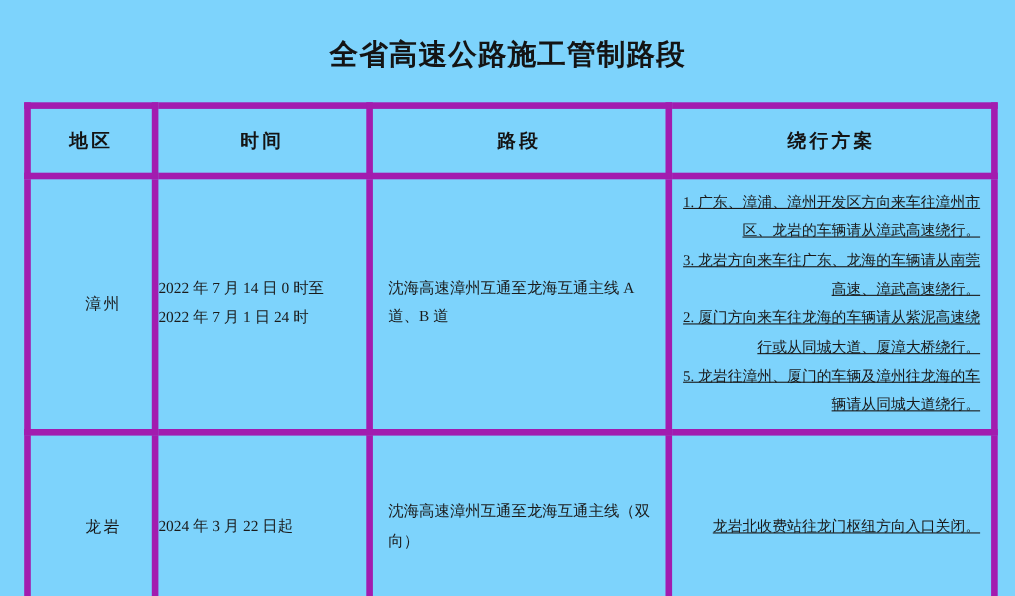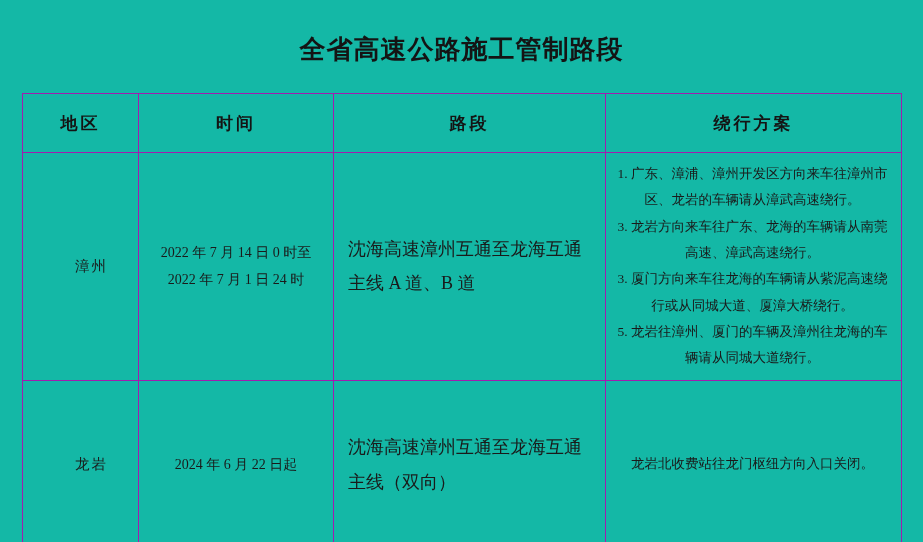--- a/index.html
+++ b/index.html
@@ -11,21 +11,21 @@
     width: 923px;
     height: 542px;
     font-family: "Liberation Serif", "DejaVu Serif", serif;
     color: #1a1a1a;
     overflow: hidden;
   }
   .page {
     position: relative;
     width: 923px;
     height: 542px;
-    background: #14b8a6;
+    background: #7dd3fc;
     box-sizing: border-box;
   }
   .doc-title {
     text-align: center;
     font-size: 26px;
     font-weight: bold;
     letter-spacing: 1px;
     padding-top: 32px;
     padding-bottom: 26px;
     color: #141414;
@@ -35,21 +35,21 @@
     padding: 0 22px;
   }
   table.control-table {
     width: 879px;
     border-collapse: collapse;
     table-layout: fixed;
     border: 1px solid #9a9a9a;
   }
   table.control-table th,
   table.control-table td {
-    border: 1px solid #a21caf;
+    border: 6px solid #a21caf;
     vertical-align: middle;
     font-family: "Liberation Serif", "DejaVu Serif", serif;
   }
   table.control-table thead th {
     height: 56px;
     font-size: 17px;
     font-weight: bold;
     text-align: center;
     letter-spacing: 3px;
     color: #141414;
@@ -60,39 +60,40 @@
   col.c-detour { width: 296px; }
 
   td.cell-region {
     text-align: center;
     font-size: 14.5px;
     letter-spacing: 2px;
     color: #1a1a1a;
     padding-left: 23px;
   }
   td.cell-time {
-    text-align: center;
+    text-align: left;
     font-size: 14px;
     line-height: 1.95;
     color: #1a1a1a;
     padding: 6px 0;
   }
   td.cell-section {
     text-align: left;
-    font-size: 18px;
+    font-size: 14px;
     line-height: 1.9;
     color: #1a1a1a;
     padding: 6px 14px;
   }
   td.cell-detour {
-    text-align: center;
+    text-align: right;
     font-size: 13.5px;
     line-height: 1.95;
     color: #1a1a1a;
     padding: 8px 10px 8px 8px;
+    text-decoration: underline;
   }
   .row-1 td { height: 186px; }
   .row-2 td { height: 152px; }
   .time-line { display: block; }
   .detour-line { display: block; }
   .section-text { display: block; }
 </style>
 </head>
 <body>
 
@@ -122,28 +123,28 @@
           <td class="cell-time">
             <span class="time-line">2022 年 7 月 14 日 0 时至</span>
             <span class="time-line">2022 年 7 月 1 日 24 时</span>
           </td>
           <td class="cell-section">
             <span class="section-text">沈海高速漳州互通至龙海互通主线 A 道、B 道</span>
           </td>
           <td class="cell-detour">
             <span class="detour-line">1. 广东、漳浦、漳州开发区方向来车往漳州市区、龙岩的车辆请从漳武高速绕行。</span>
             <span class="detour-line">3. 龙岩方向来车往广东、龙海的车辆请从南莞高速、漳武高速绕行。</span>
-            <span class="detour-line">3. 厦门方向来车往龙海的车辆请从紫泥高速绕行或从同城大道、厦漳大桥绕行。</span>
+            <span class="detour-line">2. 厦门方向来车往龙海的车辆请从紫泥高速绕行或从同城大道、厦漳大桥绕行。</span>
             <span class="detour-line">5. 龙岩往漳州、厦门的车辆及漳州往龙海的车辆请从同城大道绕行。</span>
           </td>
         </tr>
         <tr class="row-2">
           <td class="cell-region">龙岩</td>
           <td class="cell-time">
-            <span class="time-line">2024 年 6 月 22 日起</span>
+            <span class="time-line">2024 年 3 月 22 日起</span>
           </td>
           <td class="cell-section">
             <span class="section-text">沈海高速漳州互通至龙海互通主线（双向）</span>
           </td>
           <td class="cell-detour">
             <span class="detour-line">龙岩北收费站往龙门枢纽方向入口关闭。</span>
           </td>
         </tr>
       </tbody>
     </table>

